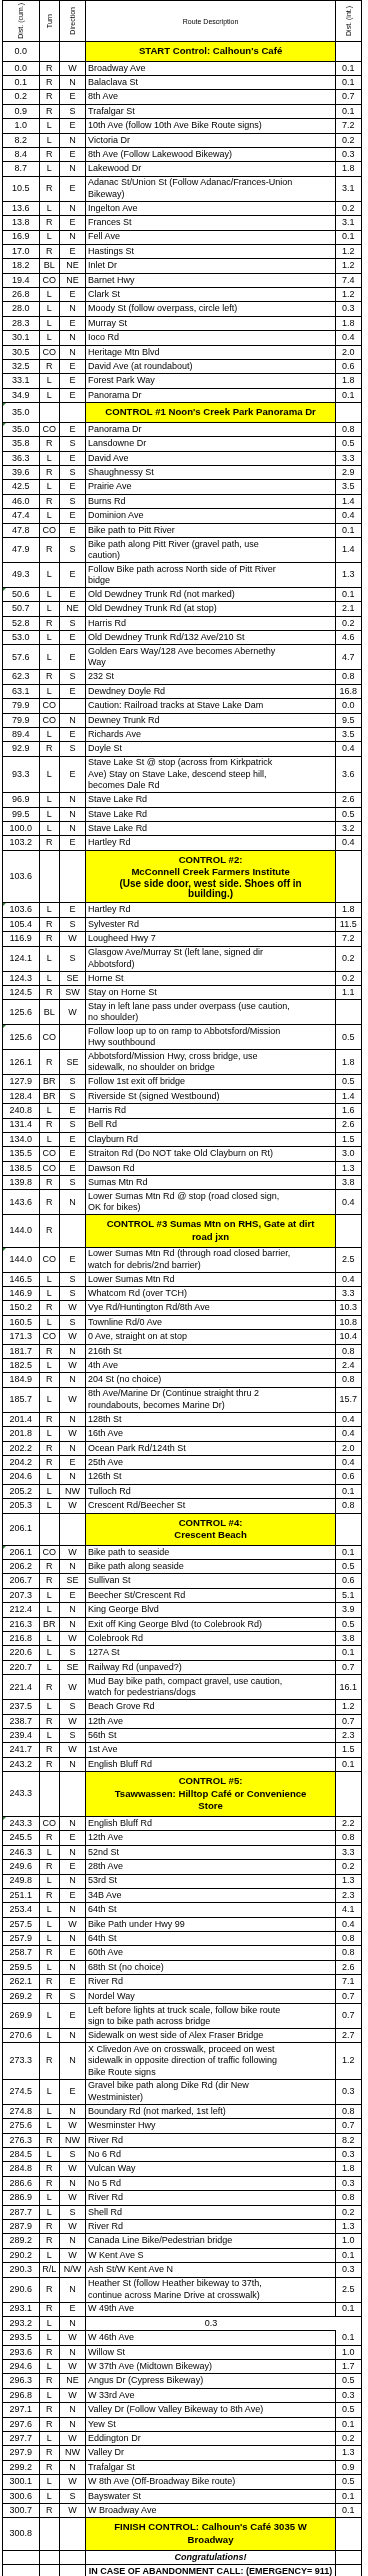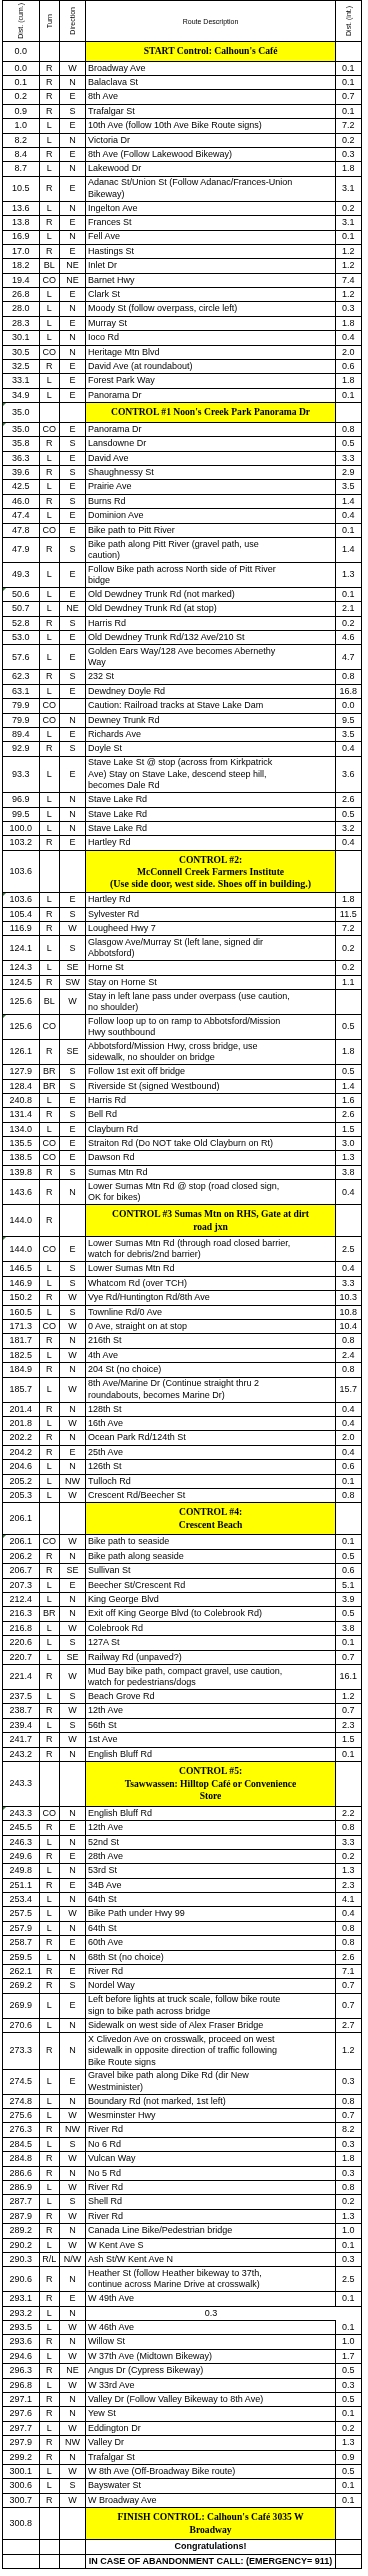--- a/index.html
+++ b/index.html
@@ -2,34 +2,34 @@
 <html style="font-size:9.6px"><head>
 <meta charset="utf-8">
 <style>
   html,body{margin:0;padding:0;background:#fff;}
   body{width:368px;font-family:"Liberation Sans",sans-serif;color:#000;}
   .sheet{margin-left:1.8px;width:360px;border-left:0.6px solid #000;border-top:0.6px solid #000;border-right:0.6px solid #000;box-sizing:border-box;}
   .row{display:grid;grid-template-columns:37px 20px 26.5px 1fr 25px;min-height:14.4px;}
   .cell{border-right:0.6px solid #000;border-bottom:0.6px solid #000;display:flex;align-items:center;justify-content:center;font-size:9px;line-height:11.4px;position:relative;padding:0.6px 1.8px;box-sizing:border-box;}
   .cell.int{border-right:none;}
   .cell.desc{justify-content:flex-start;text-align:left;white-space:pre-wrap;}
-  .cell.desc.ctrl{background:#FFFF00;justify-content:center;text-align:center;font-weight:bold;flex-direction:column;padding:3px 13px;font-family:Liberation Serif, serif;}
+  .cell.desc.ctrl{background:#FFFF00;justify-content:center;text-align:center;font-weight:bold;flex-direction:column;padding:3px 13px;}
   .ctrl-line{white-space:pre-wrap;font-size:9.6px;line-height:12.6px;}
   .ctrl-line.small{font-size:10px;line-height:10.2px;}
   .row.control{min-height:19px;}
   .note-tri{position:absolute;top:0;left:0;width:0;height:0;border-top:3.6px solid #2e7d32;border-right:3.6px solid transparent;}
   
   .hrow{display:grid;grid-template-columns:37px 20px 26.5px 1fr 25px;height:41px;}
   .hcell{border-right:0.6px solid #000;border-bottom:0.6px solid #000;display:flex;align-items:center;justify-content:center;font-size:7px;box-sizing:border-box;}
   .hcell.int{border-right:none;}
   .vtext{writing-mode:vertical-rl;transform:rotate(180deg);white-space:nowrap;}
   
   .row.footer .cell{min-height:11.4px;font-size:9px;}
   .row.footer .cell.desc{justify-content:center;text-align:center;font-weight:bold;}
-  .row.footer .cell.desc.italic{}
+  .row.footer .cell.desc.italic{font-style:italic;}
 </style>
 </head>
 <body>
 
 <div class="sheet">
   <div class="hrow">
     <div class="hcell">
         <span class="vtext">Dist. (cum.)</span>
       </div>
     <div class="hcell">

